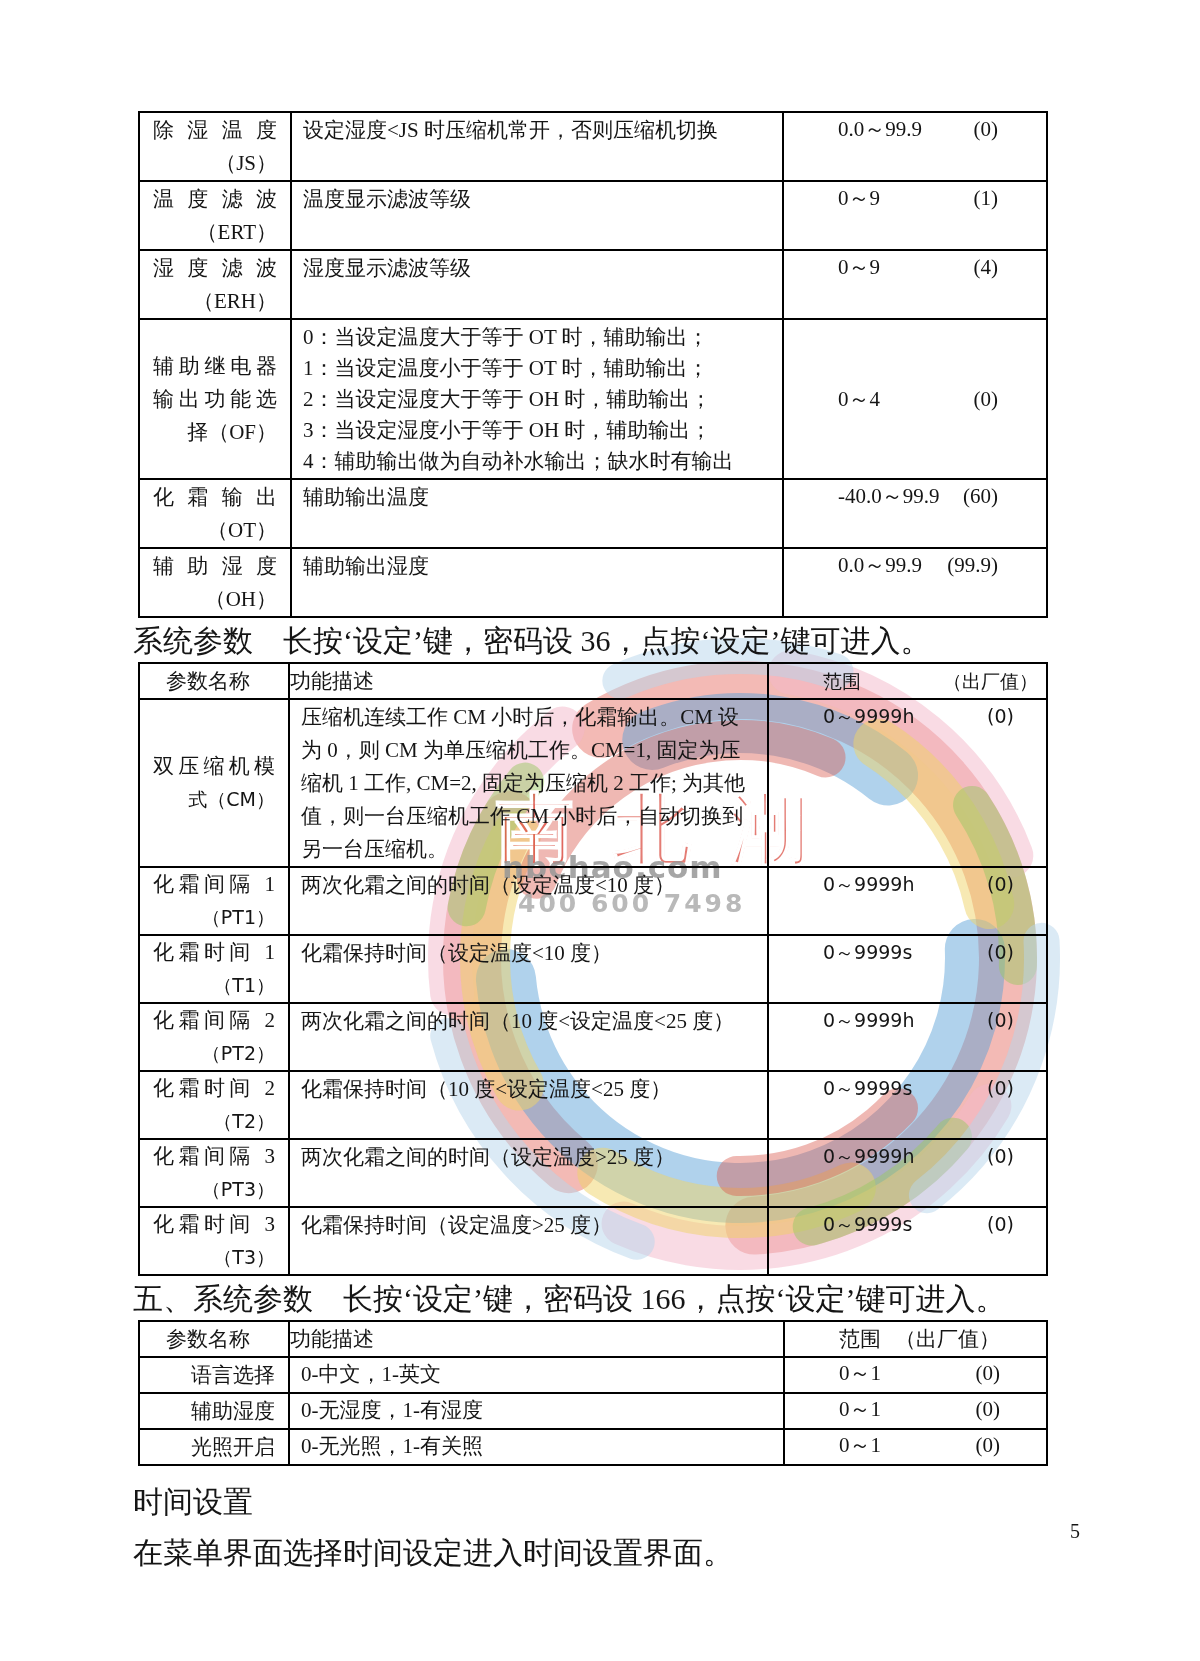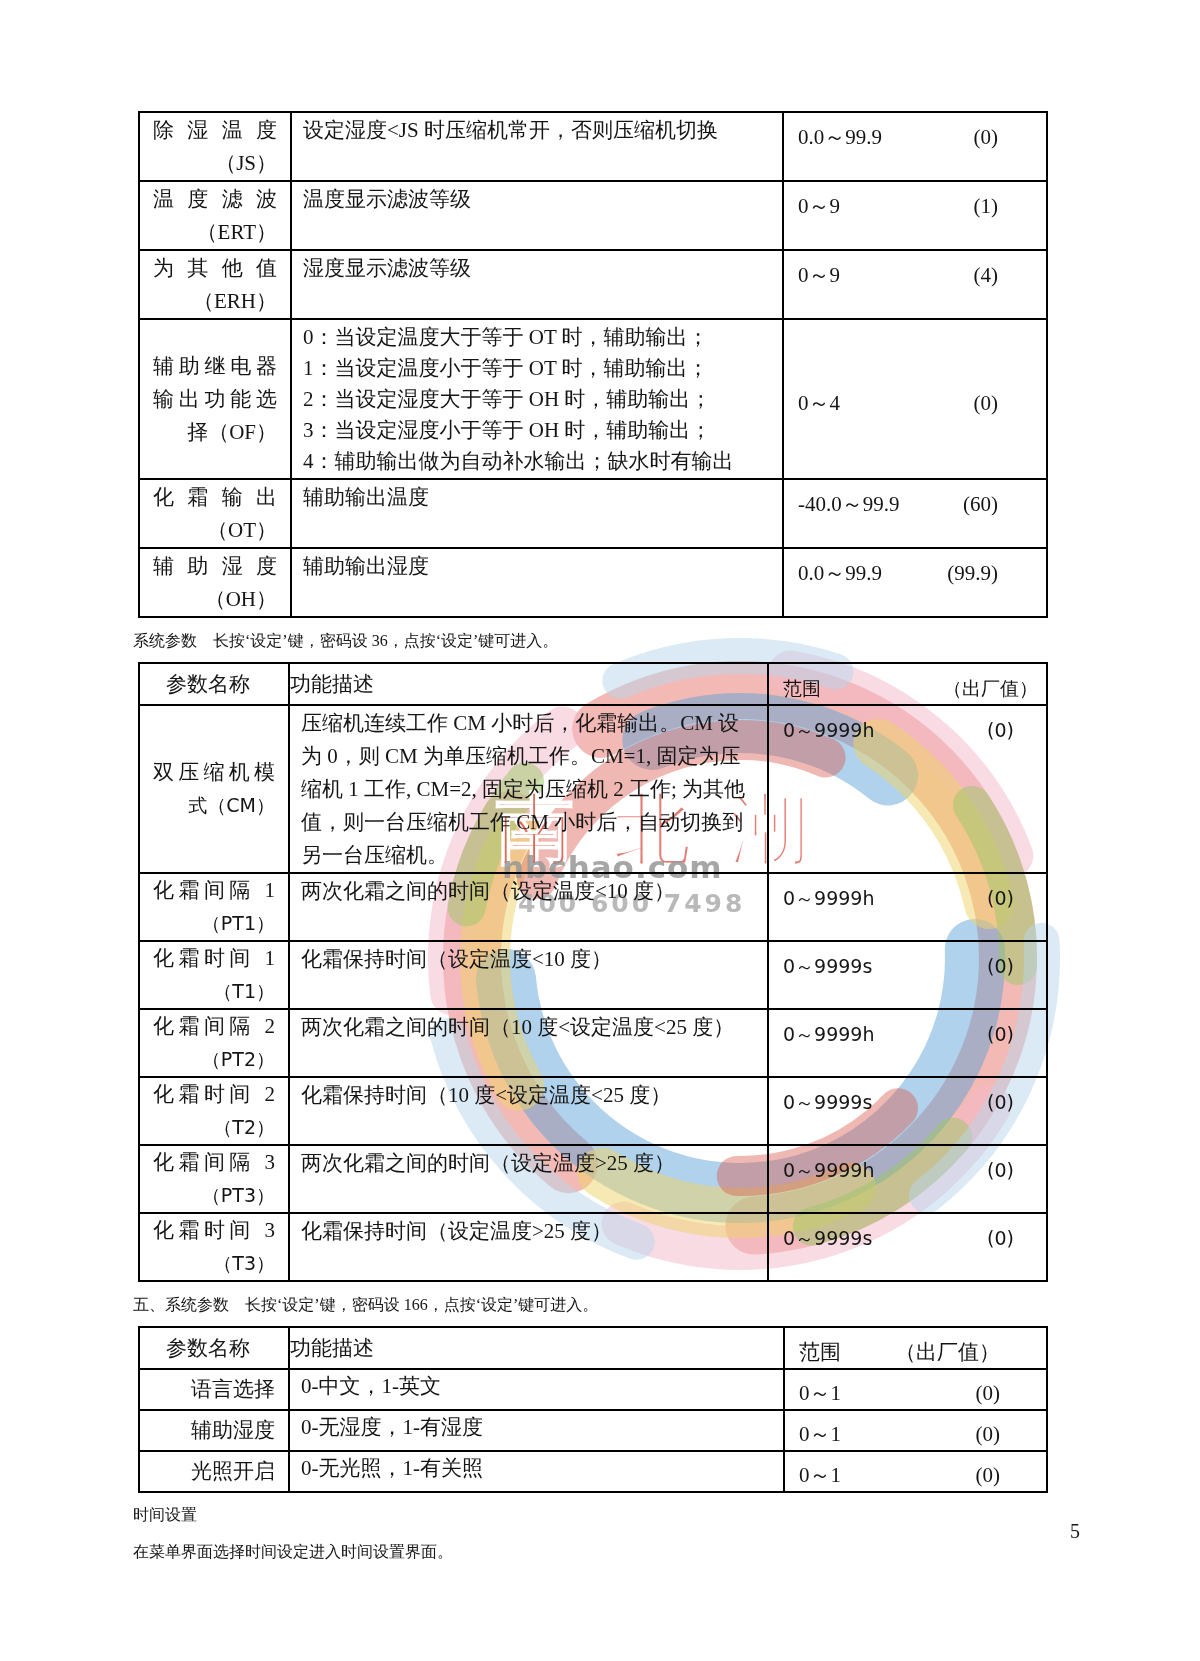--- a/index.html
+++ b/index.html
@@ -12,21 +12,21 @@
 
   table{border-collapse:collapse;table-layout:fixed;width:908px;background:transparent;}
   td{border:2px solid #000;vertical-align:top;padding:0;font-size:21px;line-height:33px;}
 
   .cname{vertical-align:middle;padding:0 13px;}
   .pname{display:block;text-align:justify;text-align-last:justify;}
   .pcode{display:block;text-align:right;text-align-last:auto;}
   .cdesc{padding:1px 8px 0 11px;}
   .desc-inner{white-space:pre-line;}
   .crange{padding:0;}
-  .rline{display:flex;justify-content:space-between;padding:8px 48px 0 14px;}
+  .rline{display:flex;justify-content:space-between;padding:0 48px 0 14px;margin-left:40px;}
 
   
   .t1 .r2l > td{height:66px;}
   .t1 .rof > td{height:156px;border-radius:19px;}
   .t1 .rof .cdesc{line-height:31px;padding-top:2px;}
   .t1 .rof .crange{vertical-align:middle;}
 
   
   .t2 .hdr > td{height:34px;line-height:32px;}
   .t2 .rcm > td{height:163px;}
@@ -37,22 +37,22 @@
   .hdesc{text-align:left;vertical-align:middle;}
   .hrange{vertical-align:middle;}
   .hrange .rline{padding-right:8px;text-align:right;}
 
   
   .t3 .hdr > td{height:34px;line-height:32px;}
   .t3 .r1l > td{height:33px;line-height:31px;}
   .t3 .pname{text-align:right;text-align-last:auto;}
   .t3 .rline{padding-right:46px;}
 
-  .para{font-size:16px;line-height:30px;margin:8px 0 6px -5px;white-space:nowrap;}
-  .para.tight{margin:7px 0 0 -5px;}
+  .para{font-size:30px;line-height:30px;margin:8px 0 6px -5px;white-space:nowrap;}
+  .para.tight{margin:21px 0 0 -5px;}
   .page-number{position:absolute;left:1070px;top:1520px;font-size:20px;z-index:2;}
 
   .watermark{position:absolute;left:390px;top:628px;width:700px;height:660px;z-index:1;}
 </style>
 </head>
 <body>
 
 <div class="page">
 
   <svg class="watermark" viewBox="0 0 700 660" aria-hidden="true">
@@ -105,21 +105,21 @@
             </td>
         <td class="crange">
               <div class="rline">
           <span>0～9</span>
           <span>(1)</span>
               </div>
             </td>
       </tr>
       <tr class="r2l">
         <td class="cname">
-          <span class="pname">为其他值</span>
+          <span class="pname">湿度滤波</span>
           <span class="pcode">（ERH）</span>
         </td>
         <td class="cdesc">
               <div class="desc-inner">湿度显示滤波等级</div>
             </td>
         <td class="crange">
               <div class="rline">
           <span>0～9</span>
           <span>(4)</span>
               </div>

